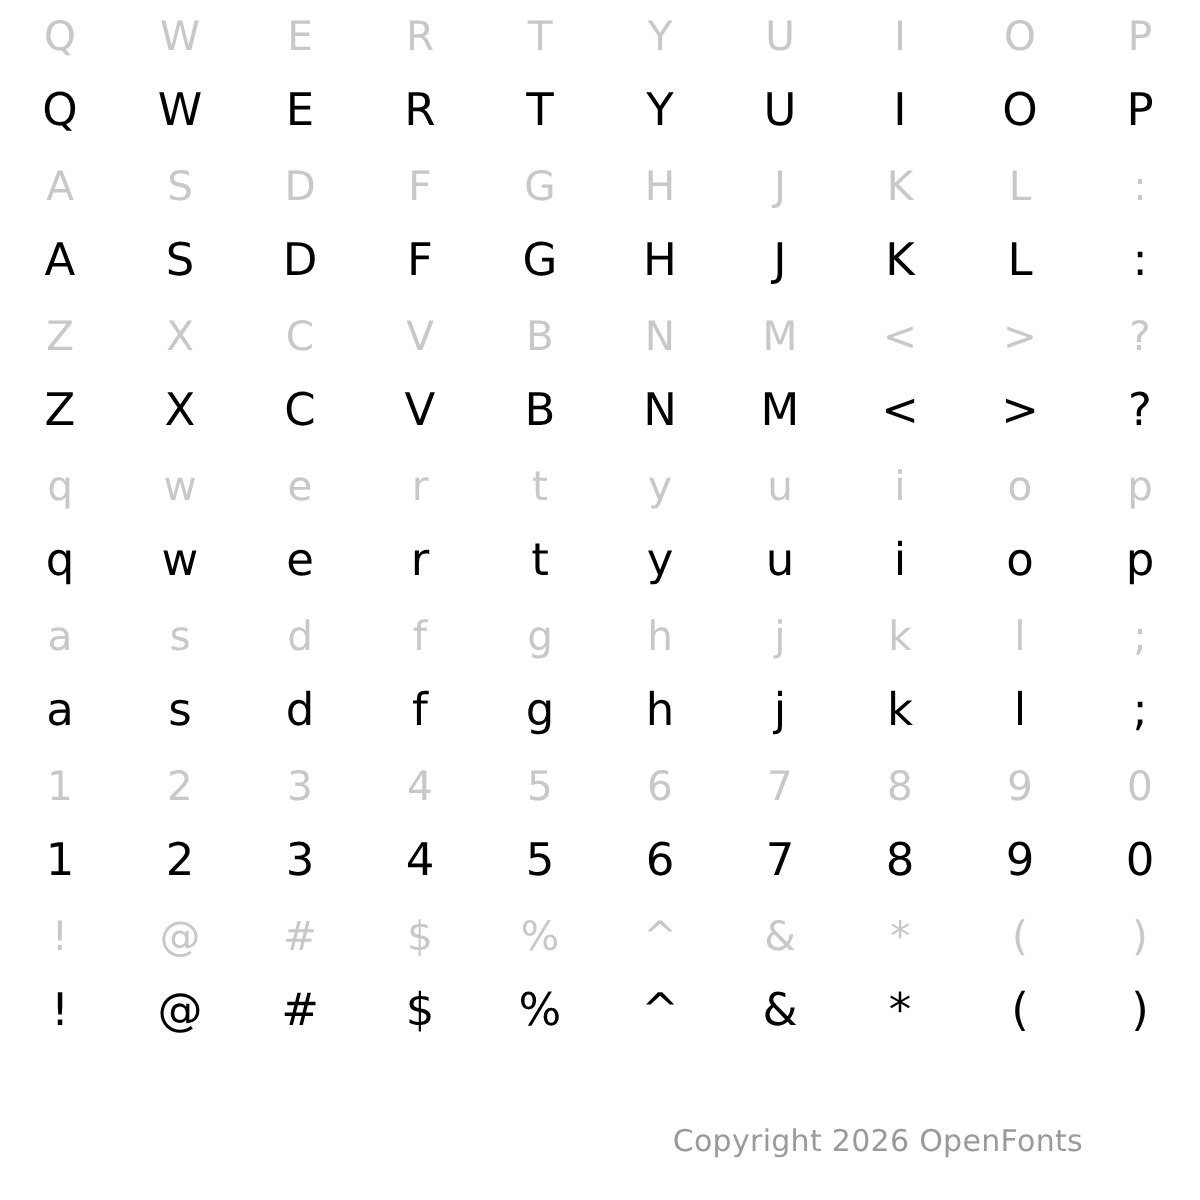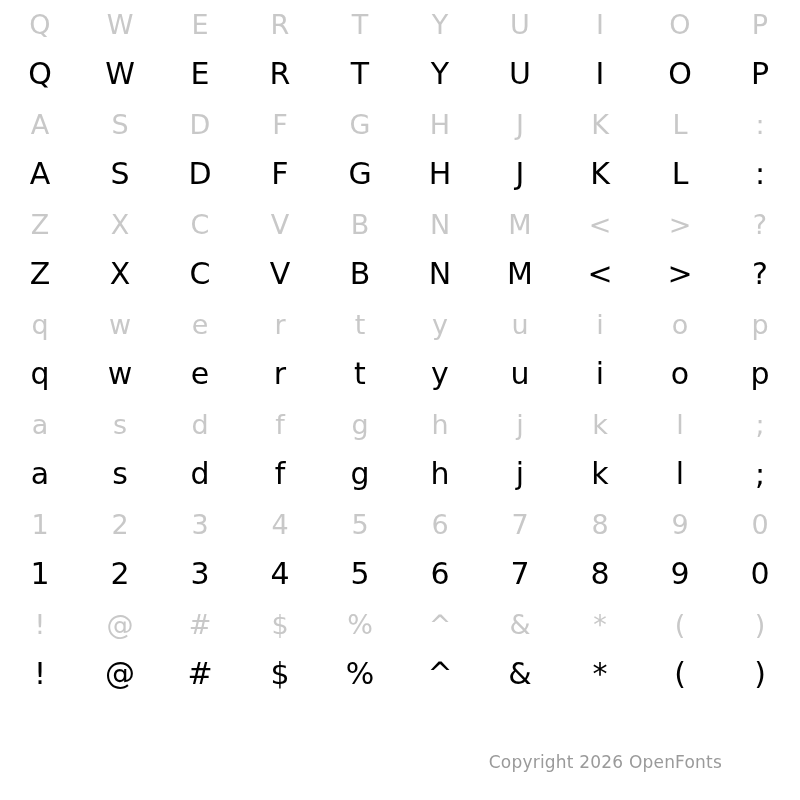--- a/index.html
+++ b/index.html
@@ -47,21 +47,21 @@
     font-size: 27px;
   }
   .row-main .cell {
     color: #000000;
     font-size: 30px;
   }
   .footer {
     position: absolute;
     right: 78px;
     bottom: 28px;
-    font-size: 17px;
+    font-size: 20px;
     color: #9a9a9a;
     letter-spacing: 0.2px;
     white-space: nowrap;
   }
 </style>
 </head>
 <body>
 
 <div id="specimen">
     <div class="row row-ghost">

